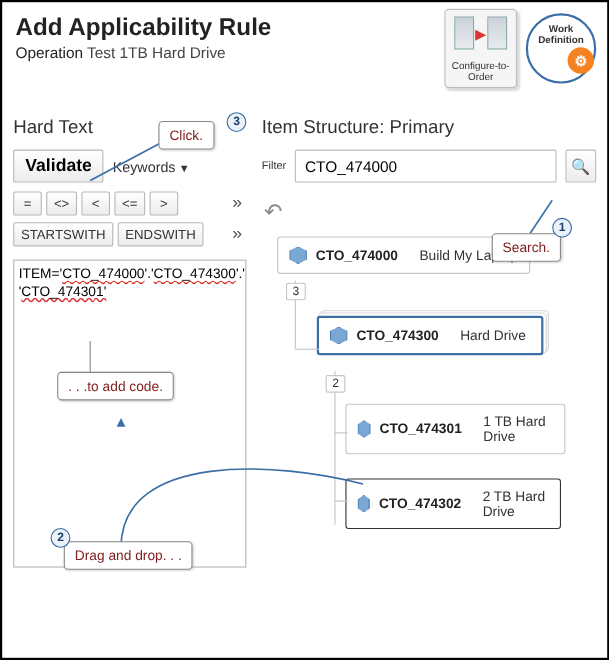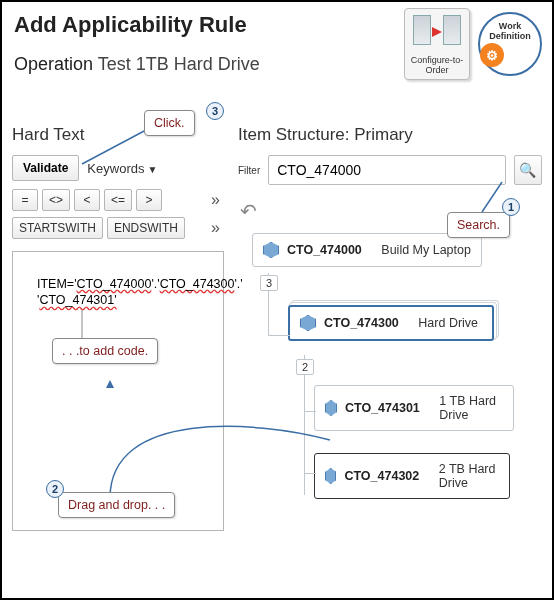--- a/index.html
+++ b/index.html
@@ -1,46 +1,46 @@
 <!DOCTYPE html>
 <html><head>
 <meta charset="utf-8">
 <style>
   * { box-sizing: border-box; margin: 0; padding: 0; }
   body { font-family: Arial, Helvetica, sans-serif; background: #fff; color: #333; }
   .frame { width: 554px; height: 600px; border: 2px solid #000; position: relative; overflow: hidden; }
 
   .hdr { padding: 10px 12px 4px 12px; }
   .hdr h1 { font-size: 22px; font-weight: bold; color: #222; }
-  .hdr .opline { font-size: 18px; color: #444; margin-top: 16px; }
+  .hdr .opline { font-size: 14px; color: #444; margin-top: 2px; }
   .hdr .opline .oplabel { color: #222; }
 
   .badges { position: absolute; right: 10px; top: 6px; display: flex; gap: 8px; align-items: center; }
   .badge-cto { width: 66px; height: 72px; border: 1px solid #bbb; border-radius: 4px; background: #f5f5f5; display:flex; flex-direction:column; align-items:center; justify-content:flex-end; padding:4px; font-size:9px; text-align:center; color:#333; position:relative; box-shadow: 2px 2px 2px rgba(0,0,0,0.15);}
   .badge-cto .srvL, .badge-cto .srvR { position:absolute; top:6px; width:18px; height:30px; background:linear-gradient(#ccd2d8,#e8ecef); border:1px solid #8aa; }
   .badge-cto .srvL{ left:8px; } .badge-cto .srvR{ right:8px; }
   .badge-cto .arw { position:absolute; top:18px; left:27px; width:0;height:0; border-top:5px solid transparent;border-bottom:5px solid transparent;border-left:10px solid #d33; }
-  .badge-wd { width:64px;height:64px;border:2px solid #3a6ea5;border-radius:50%;display:flex;flex-direction:column;align-items:flex-start;justify-content:center;font-size:9px;font-weight:bold;color:#333;text-align:center; }
+  .badge-wd { width:64px;height:64px;border:2px solid #3a6ea5;border-radius:50%;display:flex;flex-direction:column;align-items:flex-end;justify-content:center;font-size:9px;font-weight:bold;color:#333;text-align:center; }
   .badge-wd .gear { width:24px;height:24px;background:#f58220;border-radius:50%;display:flex;align-items:center;justify-content:center;color:#fff;font-size:13px;margin-top:2px; }
 
   .cols { display:flex; margin-top:46px; height: calc(100% - 110px); }
   .left { width: 232px; padding: 0 10px; position:relative; }
   .right { flex:1; padding: 0 10px 0 4px; position:relative; }
 
   .sect-h { font-size: 17px; color:#333; margin-bottom:10px; font-weight:normal; }
 
   .toolbar1 { display:flex; align-items:center; gap:8px; margin-bottom:8px; }
-  .btn { border:1px solid #b5b5b5; background:linear-gradient(#fff,#ececec); padding:5px 10px; font-size:12px; border-radius:2px; cursor:pointer; }
+  .btn { border:1px solid #b5b5b5; background:linear-gradient(#fff,#ececec); padding:5px 10px; font-size:16px; border-radius:2px; cursor:pointer; }
   .btn.bold { font-weight:bold; }
   .kw { font-size:13px; }
   .kw .caret{ font-size:10px; margin-left:3px;}
   .opbar, .opbar2 { display:flex; gap:4px; align-items:center; margin-bottom:6px;}
   .opbtn { border:1px solid #b5b5b5;background:linear-gradient(#fff,#ececec);min-width:26px;padding:3px 6px;font-size:12px;text-align:center;border-radius:2px;cursor:pointer; }
   .chev { margin-left:auto; font-size:16px;color:#555;cursor:pointer;padding:0 4px;}
-  .ruletext { border:1px solid #b5b5b5;background:#fff;min-height:280px;padding:24px;font-size:12.5px;line-height:1.3;color:#000;margin-top:12px;}
+  .ruletext { border:1px solid #b5b5b5;background:#fff;min-height:280px;padding:4px;font-size:12.5px;line-height:1.3;color:#000;margin-top:12px;}
   .ruletext .redu{ text-decoration: underline wavy #d33; }
 
   .filterrow{ display:flex;align-items:center;gap:8px;margin-bottom:14px;}
   .filterrow .lbl{ font-size:10px;color:#333;}
   .filterrow input{ flex:1;border:1px solid #bbb;padding:6px 8px;font-size:14px;border-radius:2px;}
   .magbtn{ width:28px;height:30px;border:1px solid #bbb;background:linear-gradient(#fff,#ececec);border-radius:2px;display:flex;align-items:center;justify-content:center;cursor:pointer;}
   .mag{ font-size:14px;color:#666;}
   .undo{ font-size:20px;color:#888;margin:2px 0 10px 2px;cursor:pointer;}
 
   .tree{ position:relative; margin-top:8px; }

